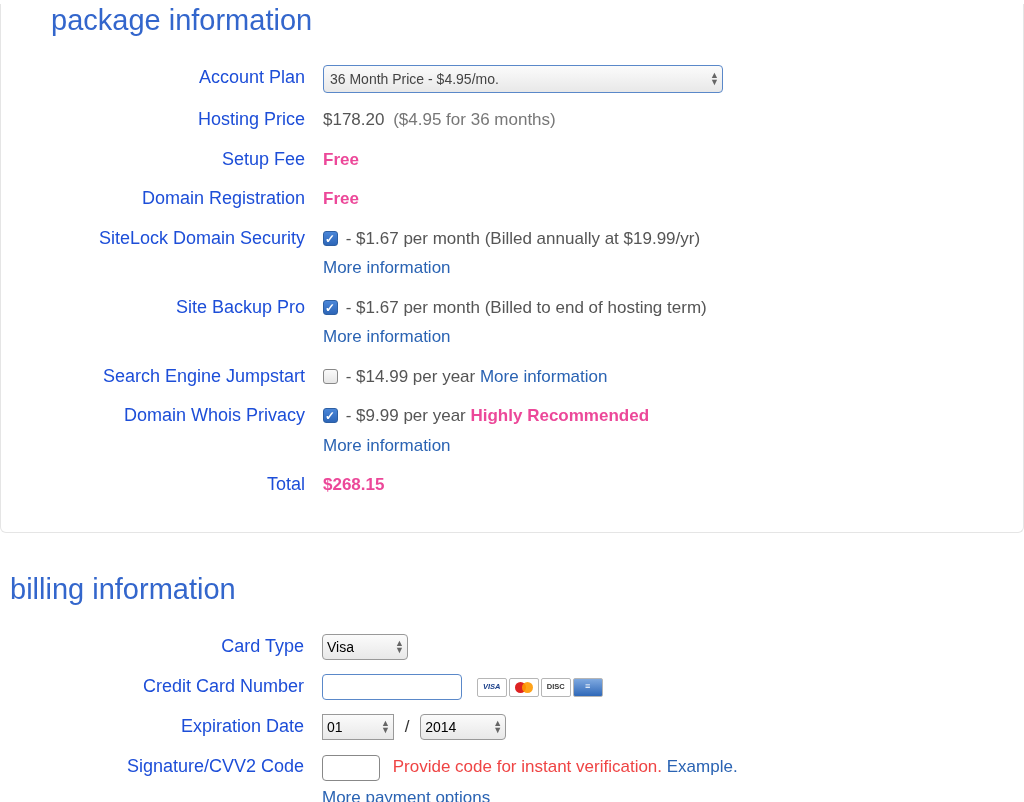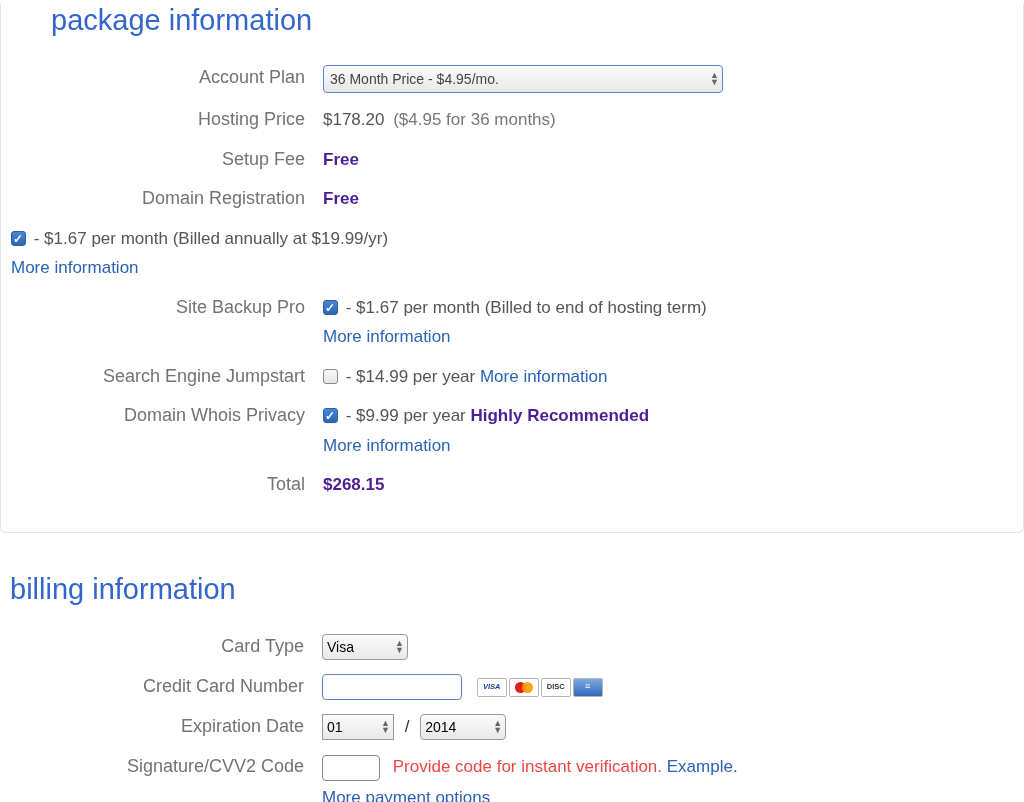--- a/index.html
+++ b/index.html
@@ -32,32 +32,32 @@
       margin-left: 0;
     }
     .row {
       display: flex;
       align-items: flex-start;
       margin-bottom: 14px;
     }
     .label-col {
       width: 312px;
       text-align: right;
-      color: #737373;
+      color: #1d4ed8;
       padding-right: 18px;
       padding-top: 2px;
       font-size: 18px;
     }
     .value-col {
       flex: 1;
       color: #555;
       font-size: 17px;
       line-height: 1.5;
     }
-    .bold { font-weight: 700; color:#4c1d95; }
+    .bold { font-weight: 700; color:#ec4899; }
     select.wide {
       width: 400px;
       height: 28px;
       background: linear-gradient(#fbfbfb, #e8e8e8);
       border: 1px solid #5a88c9;
       border-radius: 4px;
       font-size: 14px;
       color: #444;
       padding-left: 6px;
       appearance: none;
@@ -193,20 +193,21 @@
     <div class="label-col">Setup Fee</div>
     <div class="value-col bold">Free</div>
   </div>
 
   <div class="row">
     <div class="label-col">Domain Registration</div>
     <div class="value-col bold">Free</div>
   </div>
 
   <div class="row">
+    <div class="label-col">SiteLock Domain Security</div>
     <div class="value-col">
       <span class="chk checked"></span>
       <span>- $1.67 per month (Billed annually at $19.99/yr)</span>
       <span class="more-info">More information</span>
     </div>
   </div>
 
   <div class="row">
     <div class="label-col">Site Backup Pro</div>
     <div class="value-col">

